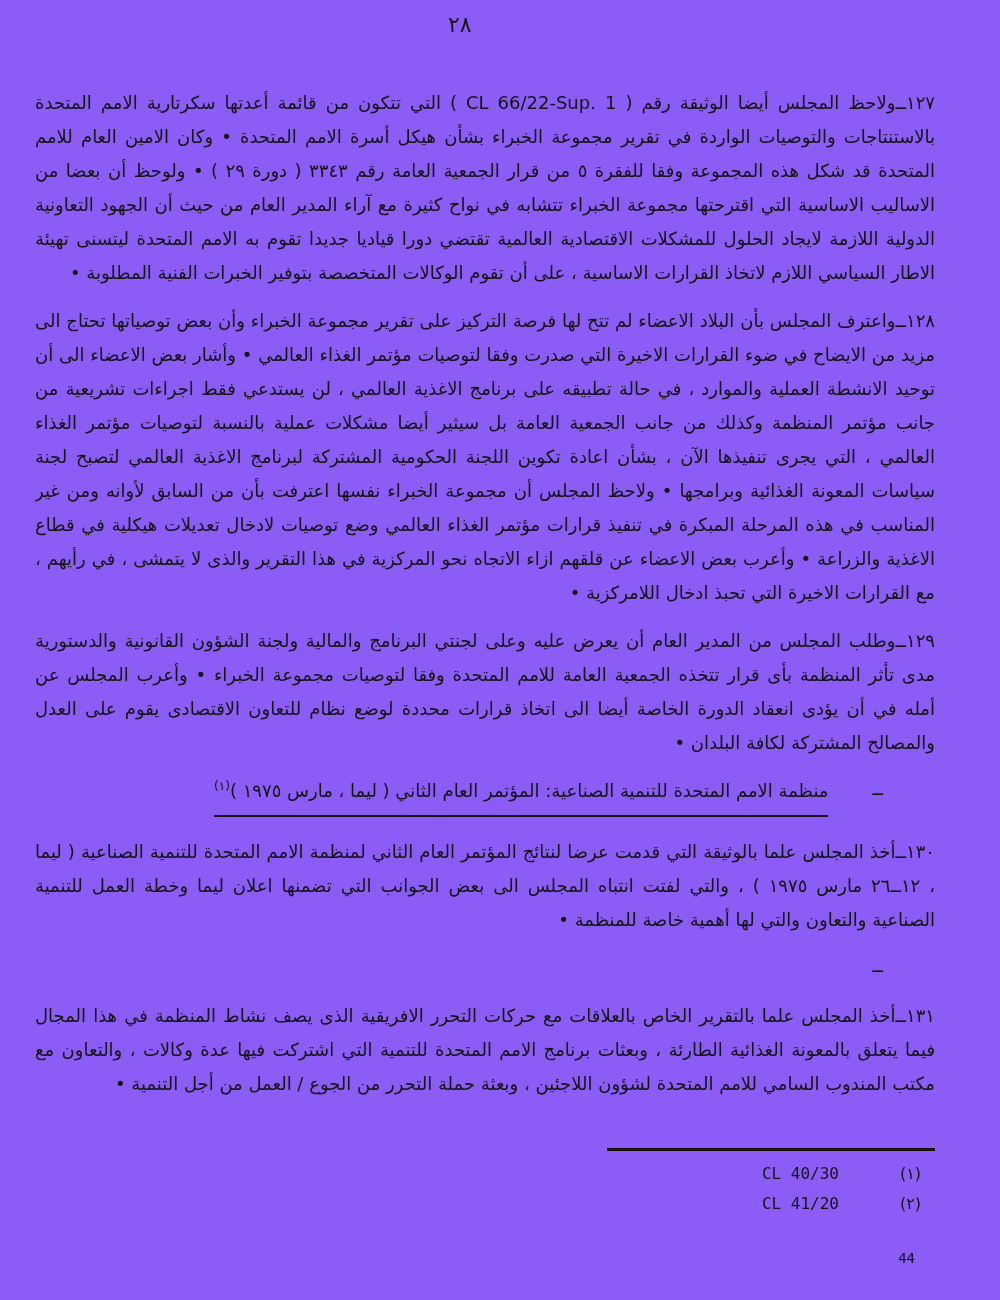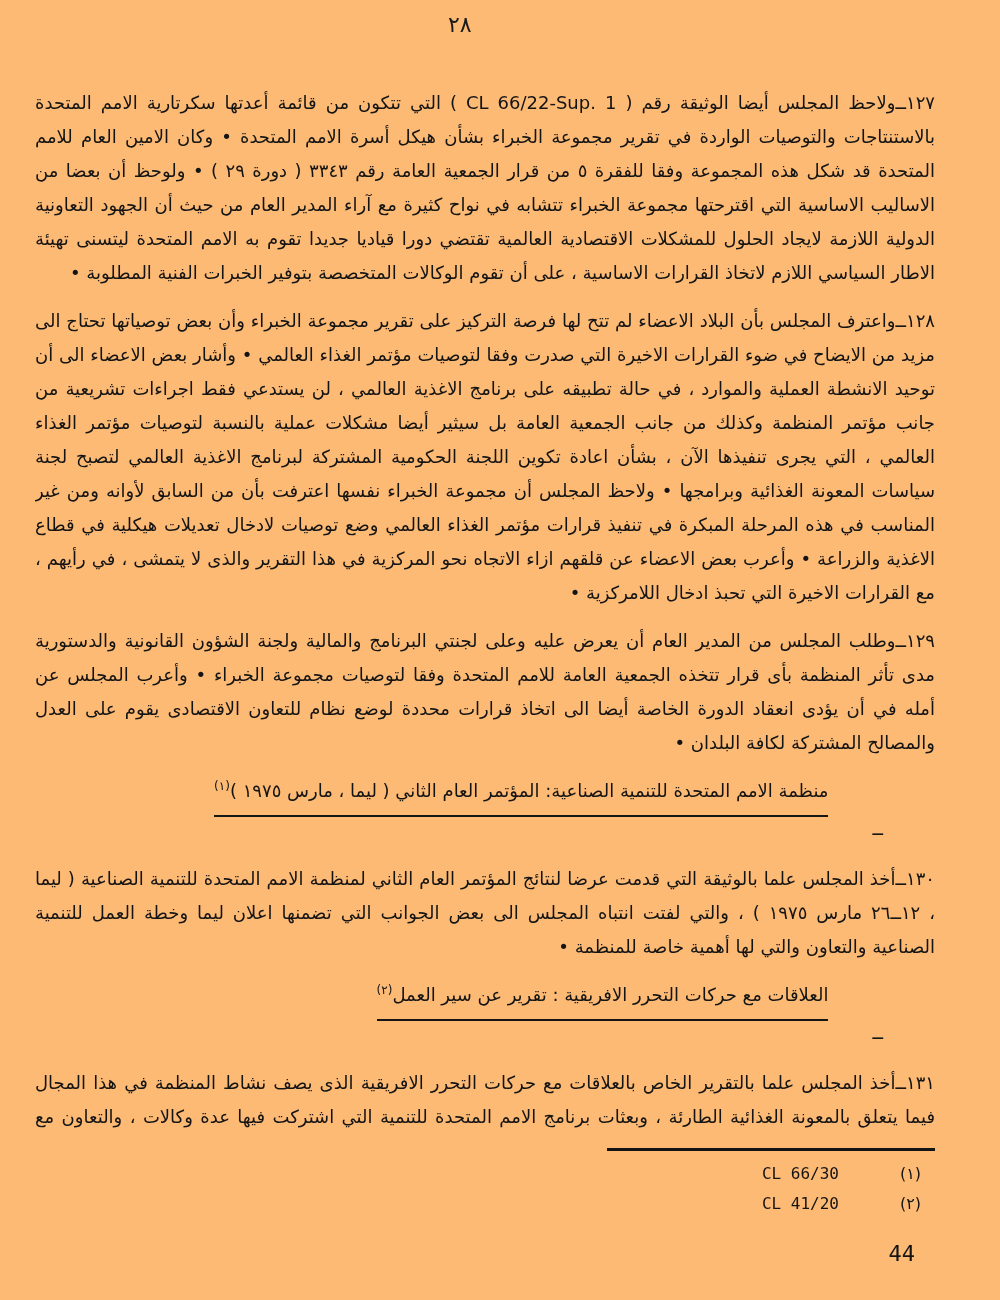--- a/index.html
+++ b/index.html
@@ -1,20 +1,20 @@
 <!DOCTYPE html>
 <html lang="ar" dir="rtl"><head>
 <meta charset="utf-8">
 <style>
   html,body{margin:0;padding:0;background:#e8e8e8;}
   .page{
     position:relative;
     width:1000px;height:1300px;
     margin:0 auto;
-    background:#fdba74;
+    background:#8b5cf6;
     color:#141414;
     font-family:"DejaVu Sans",sans-serif;
     overflow:hidden;
   }
   .page-no-top{
     position:absolute;top:12px;left:448px;
     font-size:22px;letter-spacing:9px;
     color:#1a1a1a;
   }
   .content{
@@ -27,21 +27,21 @@
   .para{margin:0 0 14px 0;}
   .para-label{
     display:inline-block;
     white-space:nowrap;
   }
   .section{
     display:flex;align-items:flex-start;
     gap:44px;
     margin:4px 52px 18px 0;
   }
-  .section-dash{line-height:30px;margin-top:40px;}
+  .section-dash{line-height:30px;}
   .section-title{
     display:inline-block;
     border-bottom:2.5px solid #151515;
     padding-bottom:7px;
     text-align:right;
   }
   .section-title sup{font-size:12px;line-height:0;}
   .footnotes{
     position:absolute;top:1148px;right:65px;left:35px;
     direction:rtl;
@@ -54,21 +54,21 @@
     display:flex;gap:52px;
     padding-right:14px;
     margin-bottom:11px;
     font-size:16px;
   }
   .fn-marker{min-width:30px;}
   .fn-ref{font-family:"DejaVu Sans Mono","Liberation Mono",monospace;}
   .page-no-bottom{
     position:absolute;bottom:34px;right:85px;
     font-family:"DejaVu Sans Mono","Liberation Mono",monospace;
-    font-size:22px;
+    font-size:14px;
   }
 </style>
 </head>
 <body>
 
 <div class="page">
 
   <div class="page-no-top">٢٨</div>
 
   <div class="content">
@@ -81,32 +81,31 @@
 
     <div class="section">
       <span class="section-dash">ــ</span>
       <span class="section-title"><span>منظمة الامم المتحدة للتنمية الصناعية: المؤتمر العام الثاني ( ليما ، مارس ١٩٧٥ )</span><sup>(١)</sup></span>
     </div>
 
     <p class="para"><span class="para-label">١٣٠ــ</span><span>أخذ المجلس علما بالوثيقة التي قدمت عرضا لنتائج المؤتمر العام الثاني لمنظمة الامم المتحدة للتنمية الصناعية ( ليما ، ١٢ــ٢٦ مارس ١٩٧٥ ) ، والتي لفتت انتباه المجلس الى بعض الجوانب التي تضمنها اعلان ليما وخطة العمل للتنمية الصناعية والتعاون والتي لها أهمية خاصة للمنظمة •</span></p>
 
     <div class="section">
       <span class="section-dash">ــ</span>
-      <span class="section-title"><span>العلاقات مع حركات التحرر الافريقية : تقرير عن سير العمل</span><sup>(٢)</sup></span>
     </div>
 
     <p class="para"><span class="para-label">١٣١ــ</span><span>أخذ المجلس علما بالتقرير الخاص بالعلاقات مع حركات التحرر الافريقية الذى يصف نشاط المنظمة في هذا المجال فيما يتعلق بالمعونة الغذائية الطارئة ، وبعثات برنامج الامم المتحدة للتنمية التي اشتركت فيها عدة وكالات ، والتعاون مع مكتب المندوب السامي للامم المتحدة لشؤون اللاجئين ، وبعثة حملة التحرر من الجوع / العمل من أجل التنمية •</span></p>
 
   </div>
 
   <div class="footnotes">
     <div class="fn-rule"></div>
     <div class="footnote-row">
       <span class="fn-marker">(١)</span>
-      <span class="fn-ref" dir="ltr">CL 66/30</span>
+      <span class="fn-ref" dir="ltr">CL 40/30</span>
     </div>
     <div class="footnote-row">
       <span class="fn-marker">(٢)</span>
       <span class="fn-ref" dir="ltr">CL 41/20</span>
     </div>
   </div>
 
   <div class="page-no-bottom">44</div>
 
 </div>

